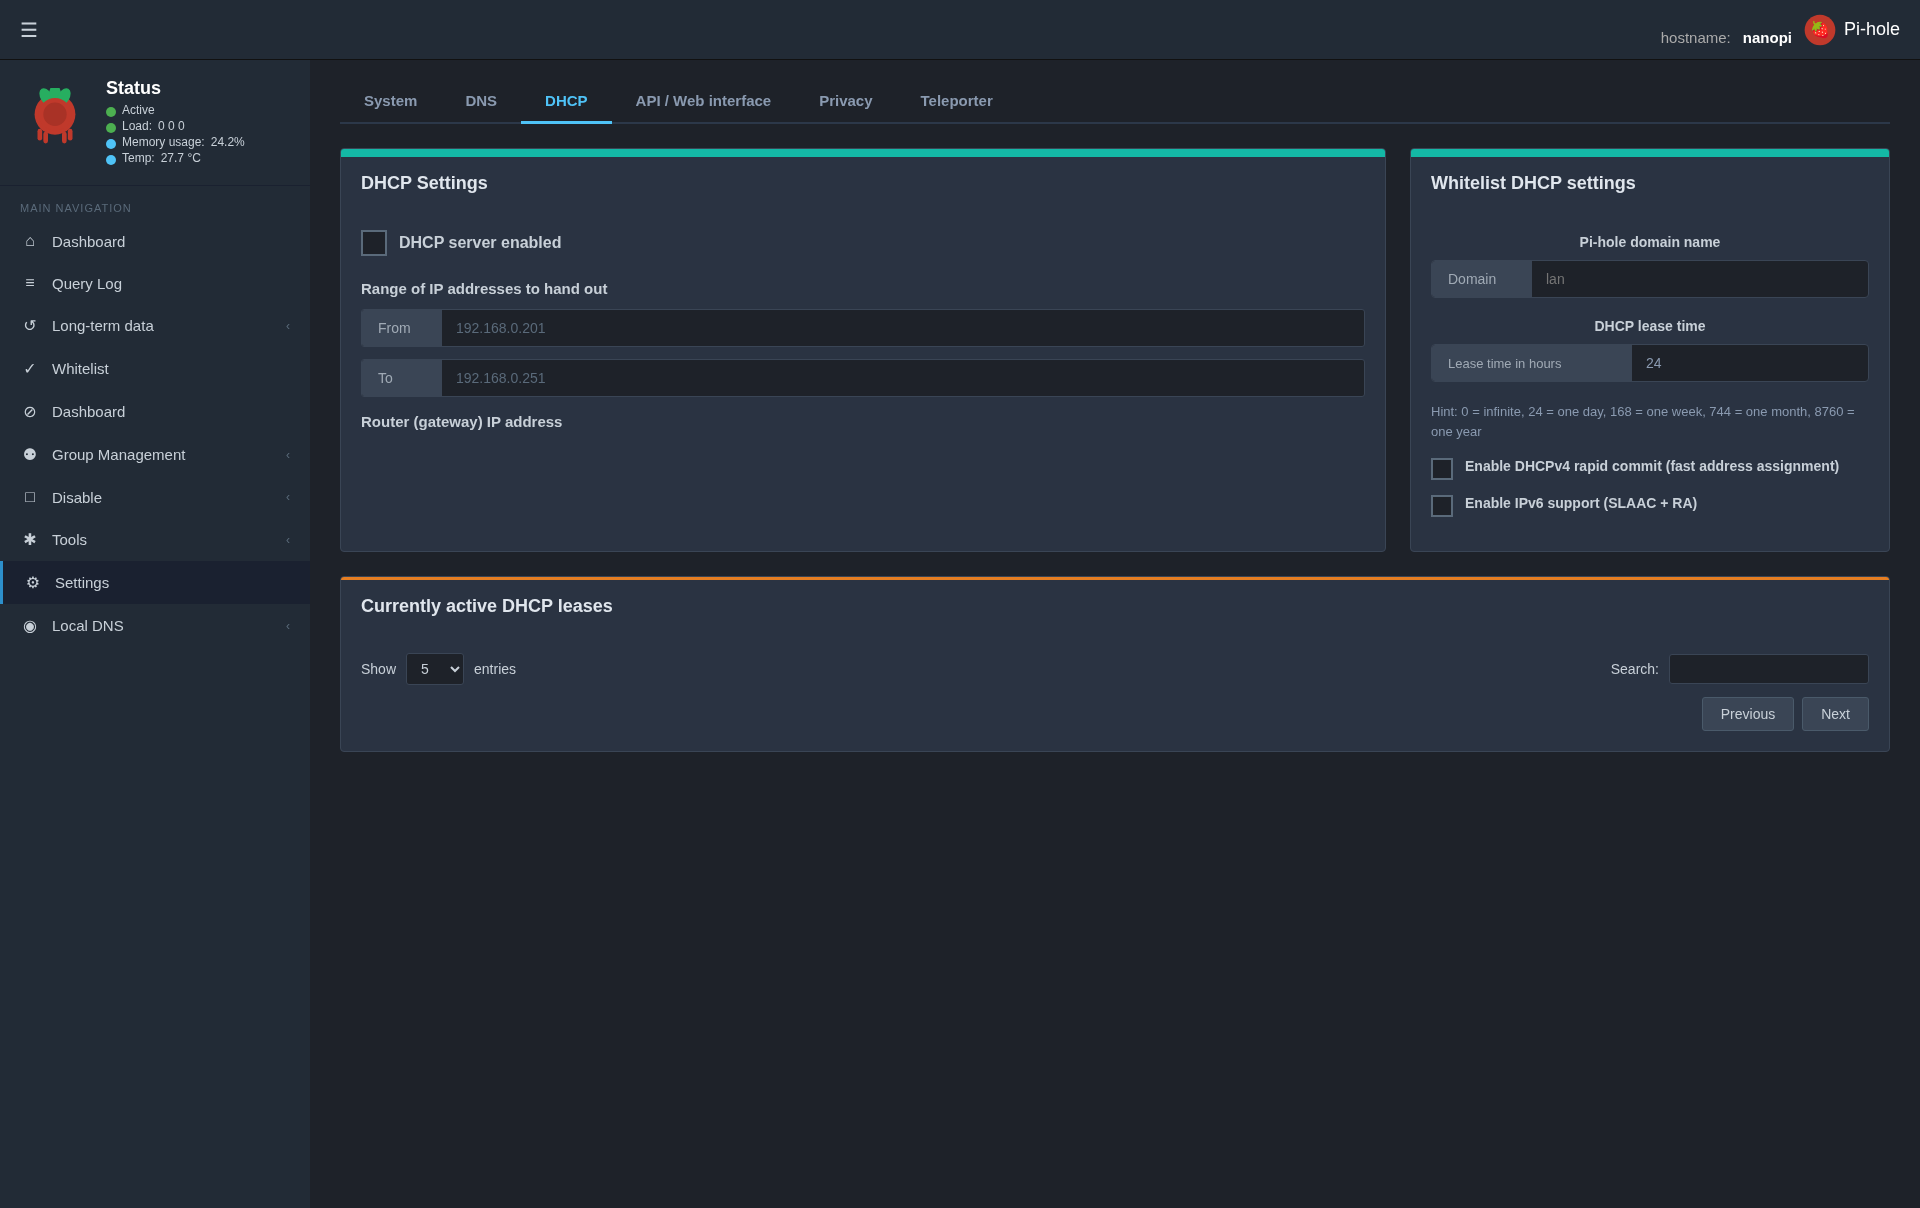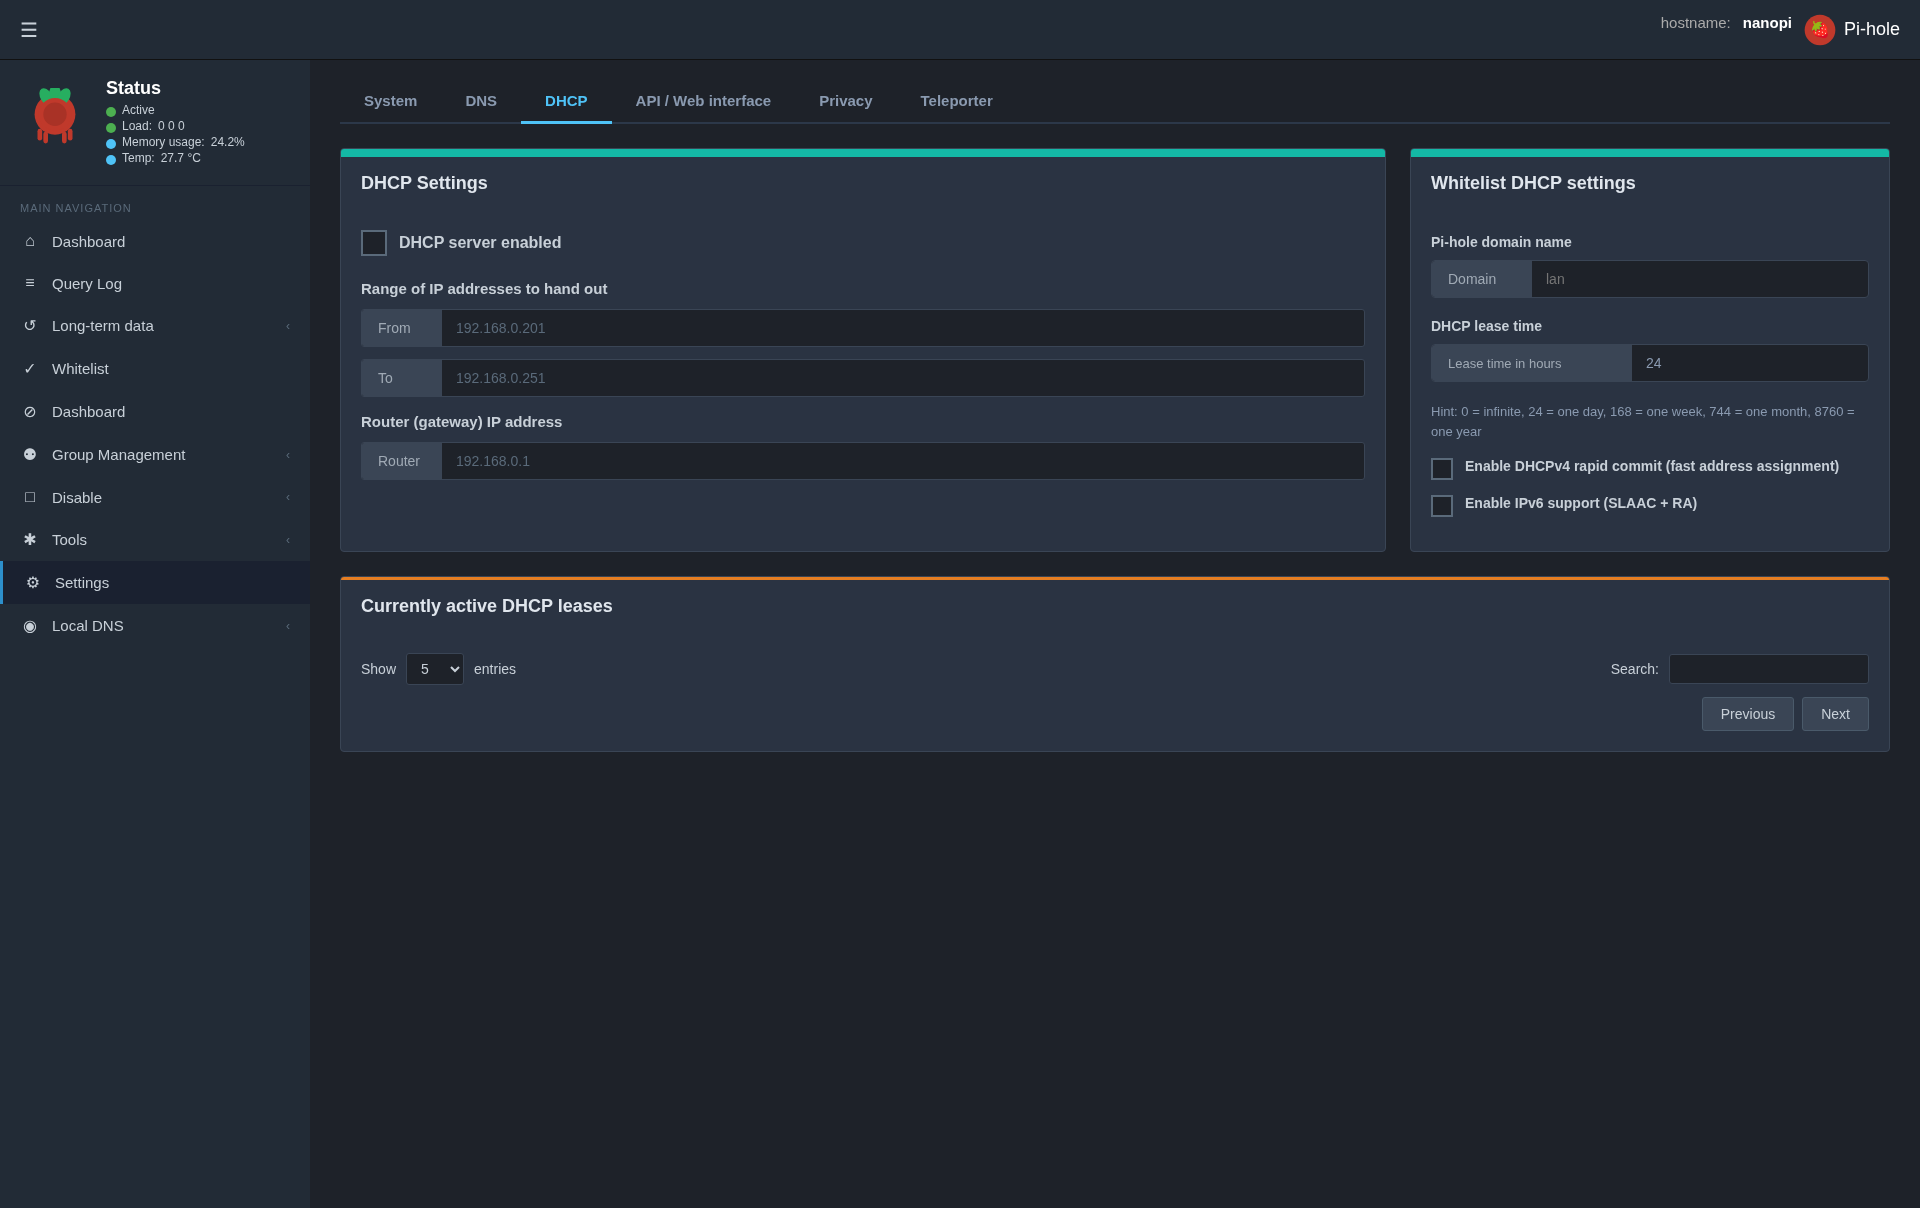--- a/index.html
+++ b/index.html
@@ -13,21 +13,21 @@
       align-items: center;
       justify-content: space-between;
       padding: 0 20px;
       position: fixed;
       top: 0; left: 0; right: 0;
       z-index: 100;
       border-bottom: 1px solid #111;
     }
     .top-navbar-left { display: flex; align-items: center; gap: 20px; }
     .hamburger { font-size: 20px; cursor: pointer; color: #c8d0d8; }
-    .top-navbar-right { display: flex; align-items: flex-start; gap: 12px; }
+    .top-navbar-right { display: flex; align-items: flex-end; gap: 12px; }
     .hostname-label { color: #aaa; font-size: 15px; }
     .hostname-value { color: #fff; font-size: 15px; font-weight: bold; }
     .pihole-logo-area { display: flex; align-items: center; gap: 8px; }
 
     
     .sidebar {
       background: #222b36;
       width: 310px;
       position: fixed;
       top: 0; left: 0; bottom: 0;
@@ -191,20 +191,21 @@
     }
     .input-field::placeholder { color: #5a6a7a; }
 
     
     .advanced-section-label {
       font-size: 14px;
       font-weight: 600;
       color: #c8d0d8;
       margin-bottom: 10px;
       margin-top: 4px;
+      text-align: center;
     }
     .domain-row {
       display: flex;
       border: 1px solid #3a4555;
       border-radius: 4px;
       overflow: hidden;
       margin-bottom: 20px;
       background: #1e2229;
     }
     .domain-prefix {
@@ -466,24 +467,20 @@
           <input class="input-field" type="text" placeholder="192.168.0.201" style="">
         </div>
 
         <div class="input-row">
           <div class="input-prefix">To</div>
           <input class="input-field" type="text" placeholder="192.168.0.251" style="">
         </div>
 
         <div class="input-group-label" style="margin-top:16px;">Router (gateway) IP address</div>
 
-        <div class="input-row">
-          <div class="input-prefix">Router</div>
-          <input class="input-field" type="text" placeholder="192.168.0.1" style="">
-        </div>
 
       </div>
     </div>
 
     <div class="card card-right">
       <div class="card-header">Whitelist DHCP settings</div>
       <div class="card-body">
 
         <div class="advanced-section-label">Pi-hole domain name</div>
         <div class="domain-row">

